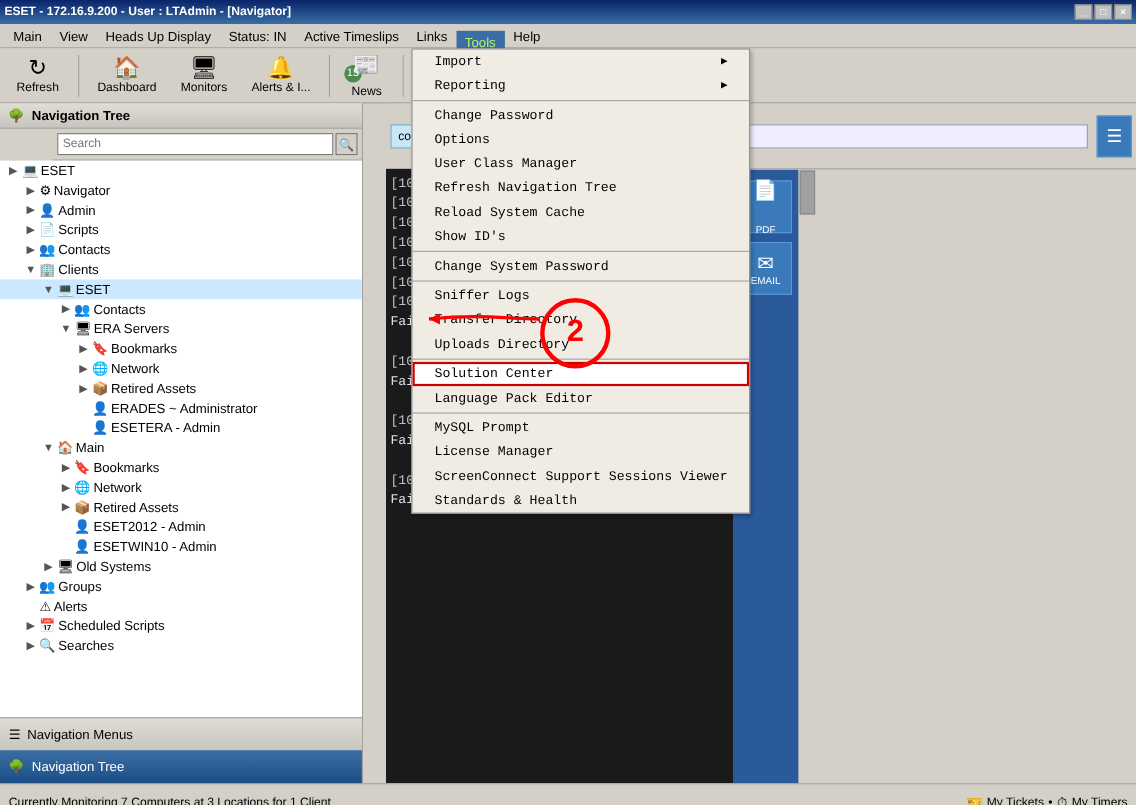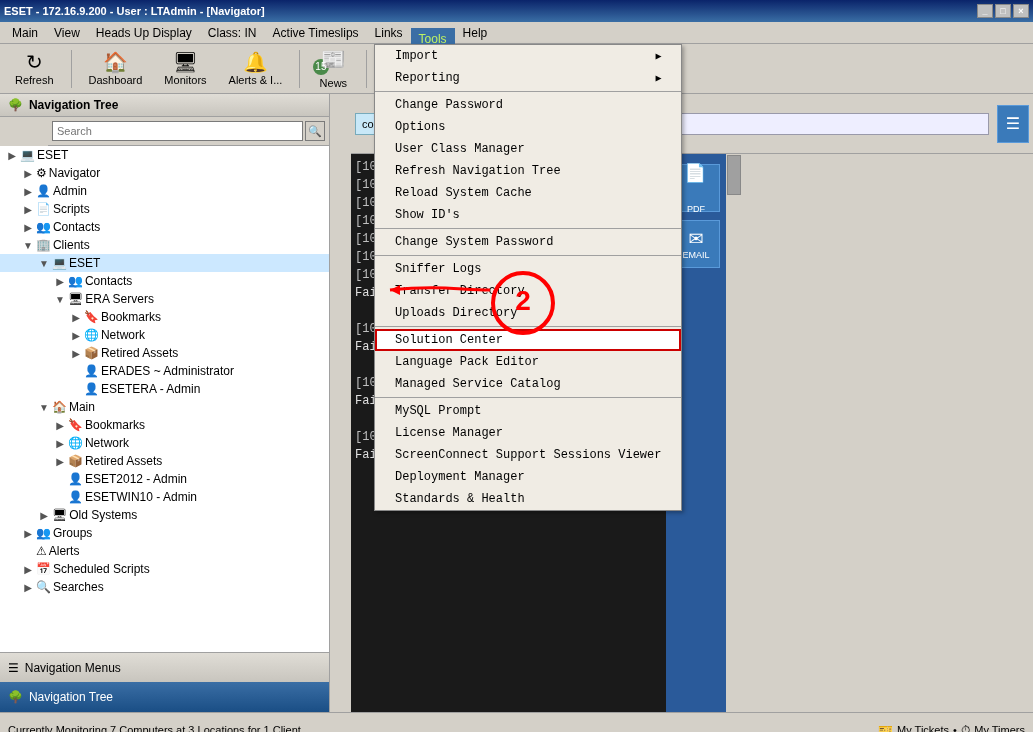--- a/index.html
+++ b/index.html
@@ -298,21 +298,21 @@
     <div class="titlebar-btn">_</div>
     <div class="titlebar-btn">□</div>
     <div class="titlebar-btn">×</div>
   </div>
 </div>
 
 <div id="menubar">
   <div class="menu-item">Main</div>
   <div class="menu-item">View</div>
   <div class="menu-item">Heads Up Display</div>
-  <div class="menu-item">Class: IN</div>
+  <div class="menu-item">Status: IN</div>
   <div class="menu-item">Active Timeslips</div>
   <div class="menu-item">Links</div>
   <div class="menu-item active">Tools</div>
   <div class="menu-item">Help</div>
 </div>
 
 <div id="toolbar">
   <div class="toolbar-btn">
     <div class="toolbar-icon">↻</div>
     <span>Refresh</span>
@@ -660,35 +660,29 @@
   <div class="dropdown-menu-item">
     <span>Uploads Directory</span>
   </div>
   <div class="dropdown-separator"></div>
   <div class="dropdown-menu-item highlighted">
     <span>Solution Center</span>
   </div>
   <div class="dropdown-menu-item">
     <span>Language Pack Editor</span>
   </div>
-  <div class="dropdown-menu-item">
-    <span>Managed Service Catalog</span>
-  </div>
   <div class="dropdown-separator"></div>
   <div class="dropdown-menu-item">
     <span>MySQL Prompt</span>
   </div>
   <div class="dropdown-menu-item">
     <span>License Manager</span>
   </div>
   <div class="dropdown-menu-item">
     <span>ScreenConnect Support Sessions Viewer</span>
-  </div>
-  <div class="dropdown-menu-item">
-    <span>Deployment Manager</span>
   </div>
   <div class="dropdown-menu-item">
     <span>Standards &amp; Health</span>
   </div>
 </div>
 
 <div style="position:absolute; top:268px; left:488px; z-index:1002; pointer-events:none;">
   <svg width="70" height="70" viewBox="0 0 70 70">
     <circle cx="35" cy="35" r="30" fill="none" stroke="red" stroke-width="4"></circle>
     <text x="35" y="42" text-anchor="middle" font-size="28" font-weight="bold" fill="red">2</text>

